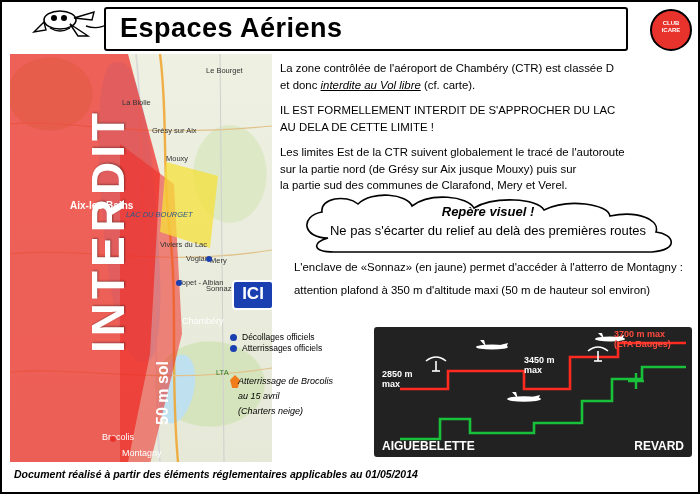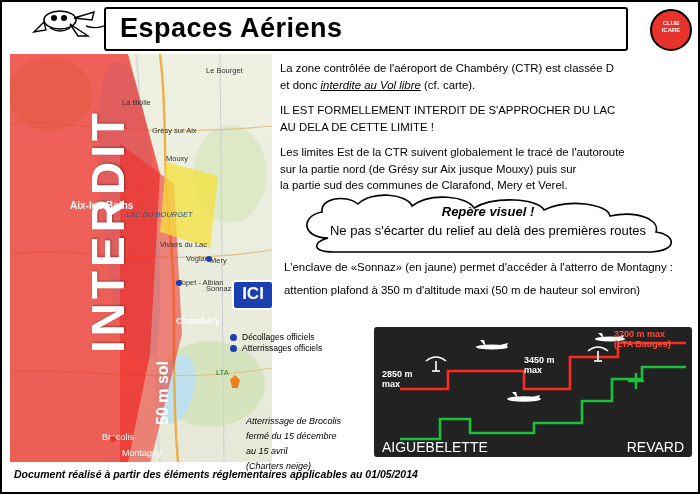--- a/index.html
+++ b/index.html
@@ -47,38 +47,38 @@
   .txt p{margin:0 0 9px 0;}
   .ital-u{font-style:italic;text-decoration:underline;}
 
   
   .cloud-wrap{position:absolute;left:286px;top:192px;width:400px;height:62px;}
   .cloud-svg{position:absolute;left:0;top:0;}
   .cloud-l1{position:absolute;left:0;top:10px;width:400px;text-align:center;font-size:13px;font-style:italic;font-weight:bold;}
   .cloud-l2{position:absolute;left:0;top:29px;width:400px;text-align:center;font-size:13px;}
 
   .txt2{position:absolute;left:278px;top:256px;width:416px;font-size:11.4px;line-height:19px;}
-  .txt2 p{margin:0 0 4px 4px;}
+  .txt2 p{margin:0 0 4px 14px;}
 
   
   .legend{position:absolute;left:228px;top:330px;width:140px;font-size:8.5px;line-height:11px;}
   .leg-row{position:relative;height:11px;text-align:right;}
   .leg-dot{position:absolute;left:0;top:2px;width:7px;height:7px;border-radius:50%;}
   .leg-lbl{position:absolute;left:12px;top:0;}
   .leg2{position:absolute;left:228px;top:372px;width:150px;font-size:9px;line-height:15px;font-style:italic;}
-  .leg2 .lab{position:absolute;left:16px;top:0;width:135px;margin-top:40px;}
+  .leg2 .lab{position:absolute;left:8px;top:0;width:135px;}
   .orange-marker{position:absolute;left:0;top:1px;width:10px;height:13px;background:#f07d1a;
     clip-path:polygon(50% 0,100% 38%,78% 100%,22% 100%,0 38%);}
 
   
   .diagram{position:absolute;left:372px;top:325px;width:318px;height:130px;background:#222;border-radius:3px;}
   .d-svg{position:absolute;left:0;top:0;}
   .d-lbl{position:absolute;color:#fff;font-size:9px;font-weight:bold;line-height:10px;}
   .d-lbl.red{color:#ff4b3e;}
-  .d-name{position:absolute;color:#fff;font-size:14px;font-weight:normal;}
+  .d-name{position:absolute;color:#fff;font-size:12px;font-weight:bold;}
 
   .footer{position:absolute;left:12px;top:466px;font-size:10.5px;font-style:italic;font-weight:bold;}
 </style>
 </head>
 <body>
 
 <div class="page">
 
   <div class="header">
     <div class="logo-plane">
@@ -124,21 +124,21 @@
     <div class="ici">ICI</div>
 
     <div class="town" style="left:196px;top:12px;text-align:right;">Le Bourget</div>
     <div class="town" style="left:112px;top:34px;margin-top:10px;">La Biolle</div>
     <div class="town" style="left:142px;top:72px;">Grésy sur Aix</div>
     <div class="town" style="left:156px;top:100px;">Mouxy</div>
     <div class="town big" style="left:60px;top:146px;color:#fff;">Aix-les-Bains</div>
     <div class="town" style="left:116px;top:156px;color:#2a5a8a;font-style:italic;">LAC DU BOURGET</div>
     <div class="town" style="left:150px;top:186px;">Viviers du Lac</div>
     <div class="town" style="left:176px;top:200px;">Voglans</div>
-    <div class="town" style="left:166px;top:262px;color:#fff;font-size:9px;font-weight:bold;">Chambéry</div>
+    <div class="town" style="left:172px;top:262px;color:#fff;font-size:9px;font-weight:normal;">Chambéry</div>
     <div class="town" style="left:196px;top:230px;">Sonnaz</div>
     <div class="town" style="left:92px;top:378px;color:#fff;font-size:9px;">Brocolis</div>
     <div class="town" style="left:104px;top:394px;color:#fff;font-size:9px;margin-left:8px;">Montagny</div>
     <div class="town" style="left:200px;top:202px;">Mery</div>
     <div class="town" style="left:168px;top:224px;">Topet - Albian</div>
     <div class="town" style="left:206px;top:314px;color:#2a7a2a;">LTA</div>
 
     <div class="dot" style="left:196px;top:202px;"></div>
     <div class="dot" style="left:166px;top:226px;"></div>
     <div class="dot r" style="left:100px;top:382px;"></div>
@@ -184,23 +184,20 @@
       <span class="leg-dot" style="background:#1a3fb0"></span>
       <span class="leg-lbl">Atterrissages officiels</span>
     </div>
   </div>
 
   <div class="leg2">
     <div style="position:relative;height:15px;">
       <span class="orange-marker"></span>
       <span class="lab">Atterrissage de Brocolis</span>
     </div>
-    <div style="position:relative;height:15px;">
-        <span class="lab">fermé du 15 décembre</span>
-      </div>
     <div style="position:relative;height:15px;">
         <span class="lab">au 15 avril</span>
       </div>
     <div style="position:relative;height:15px;">
         <span class="lab">(Charters neige)</span>
       </div>
   </div>
 
   <div class="diagram">
     <svg class="d-svg" width="318" height="130" viewBox="0 0 318 130">

